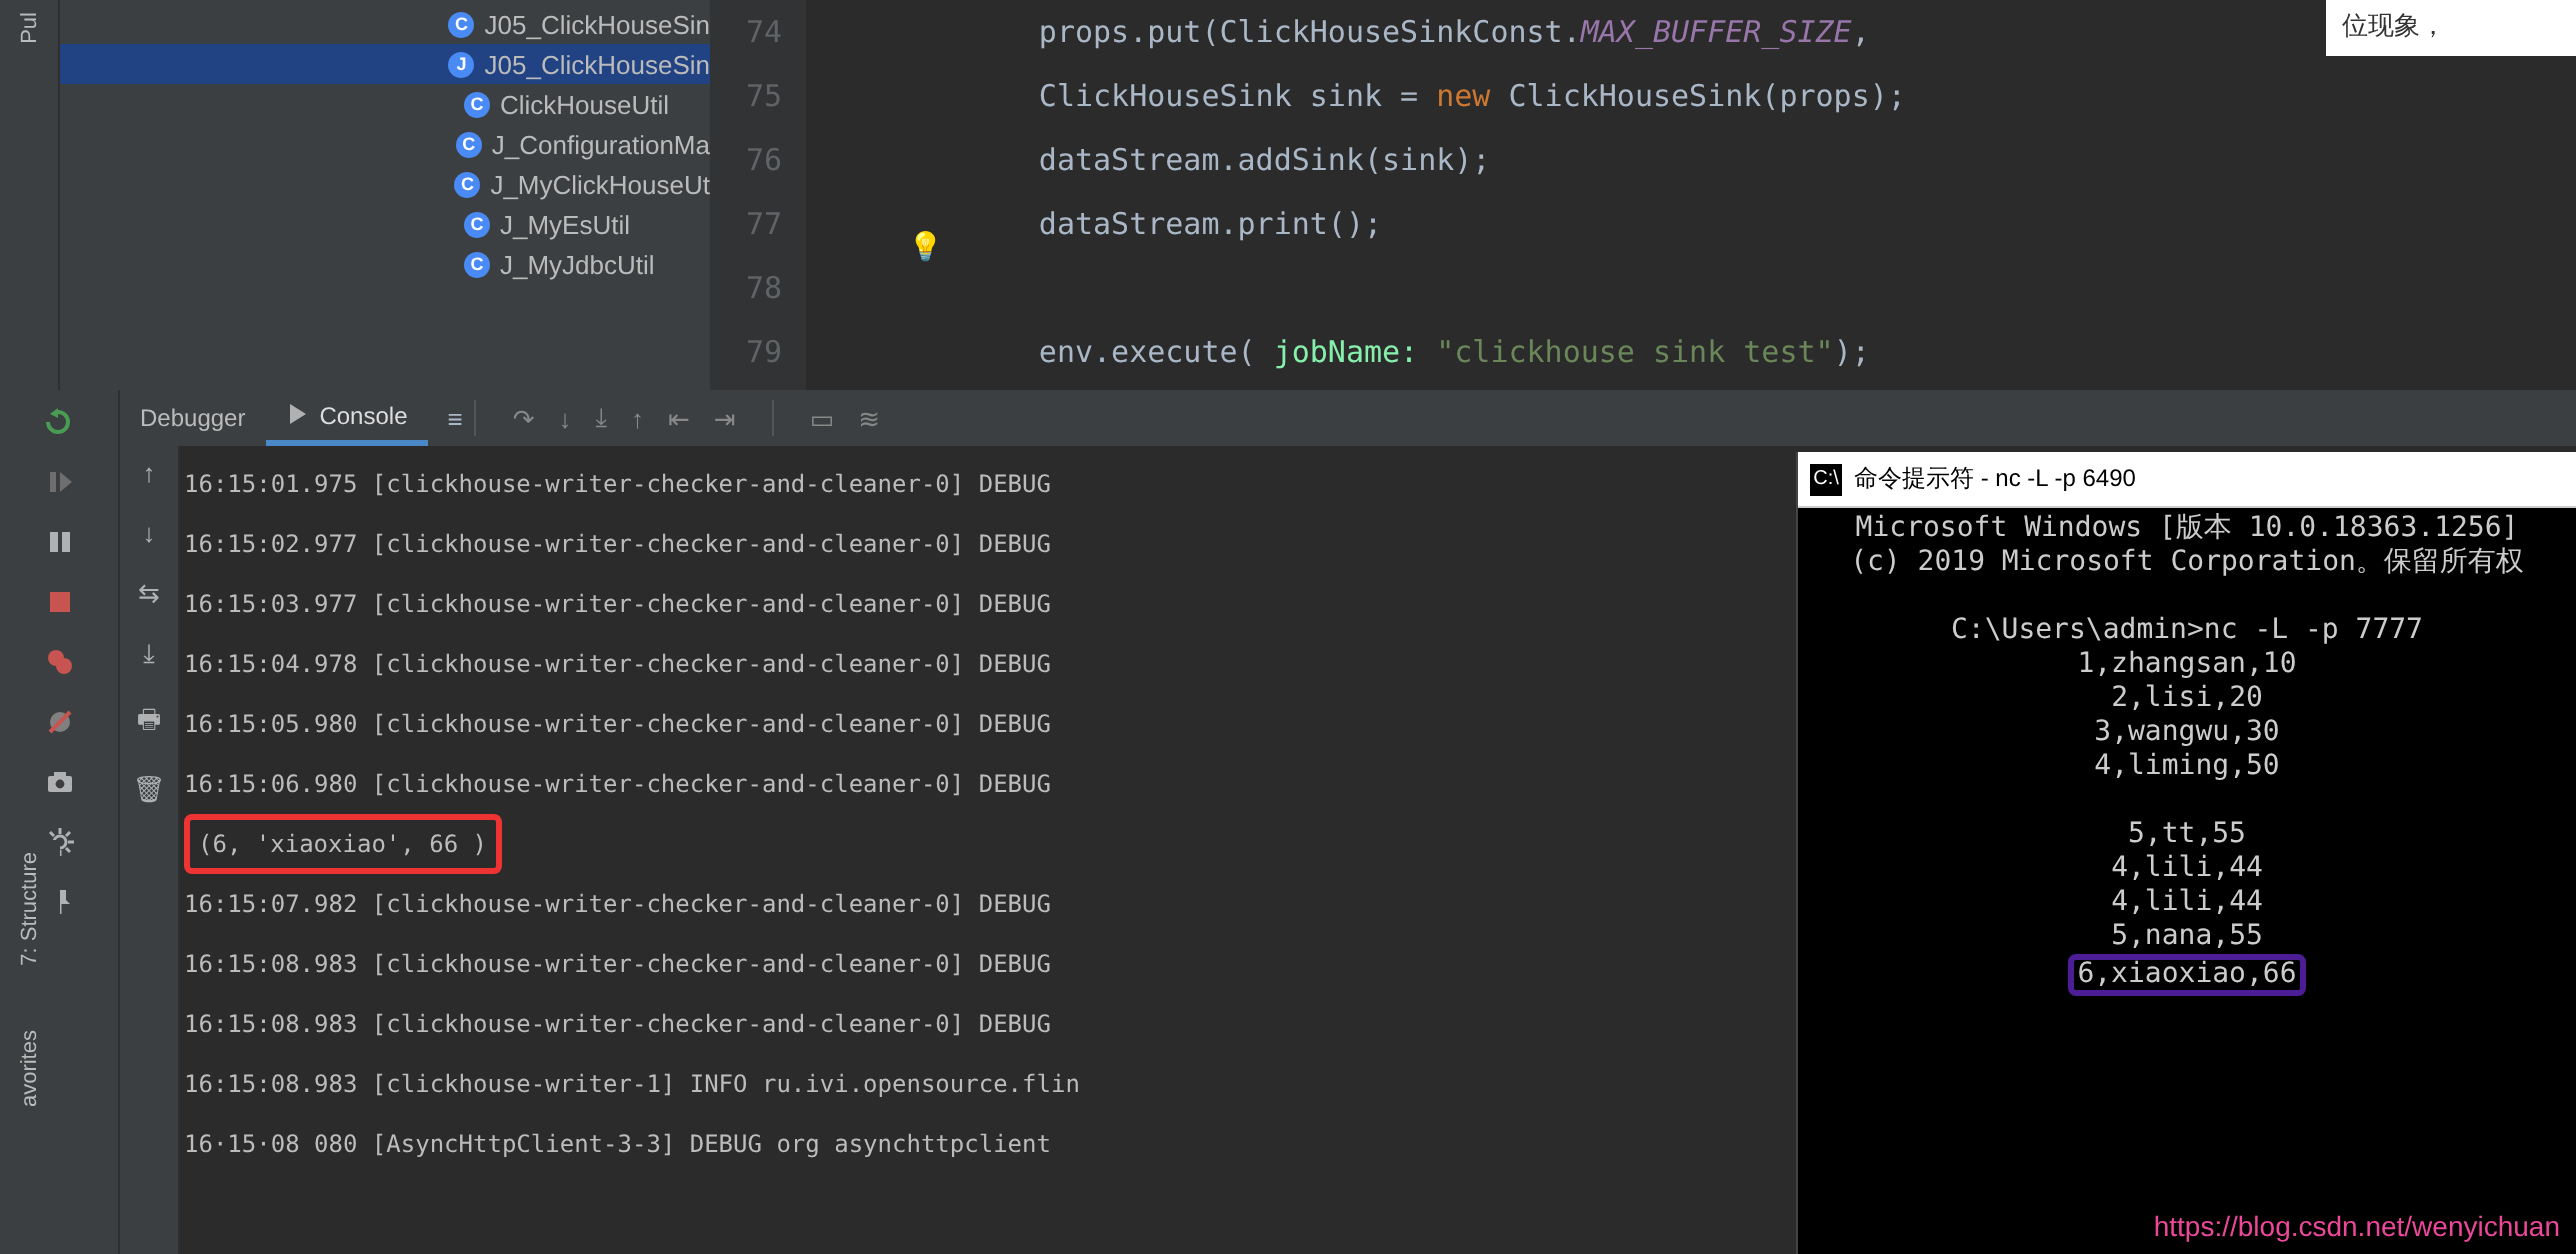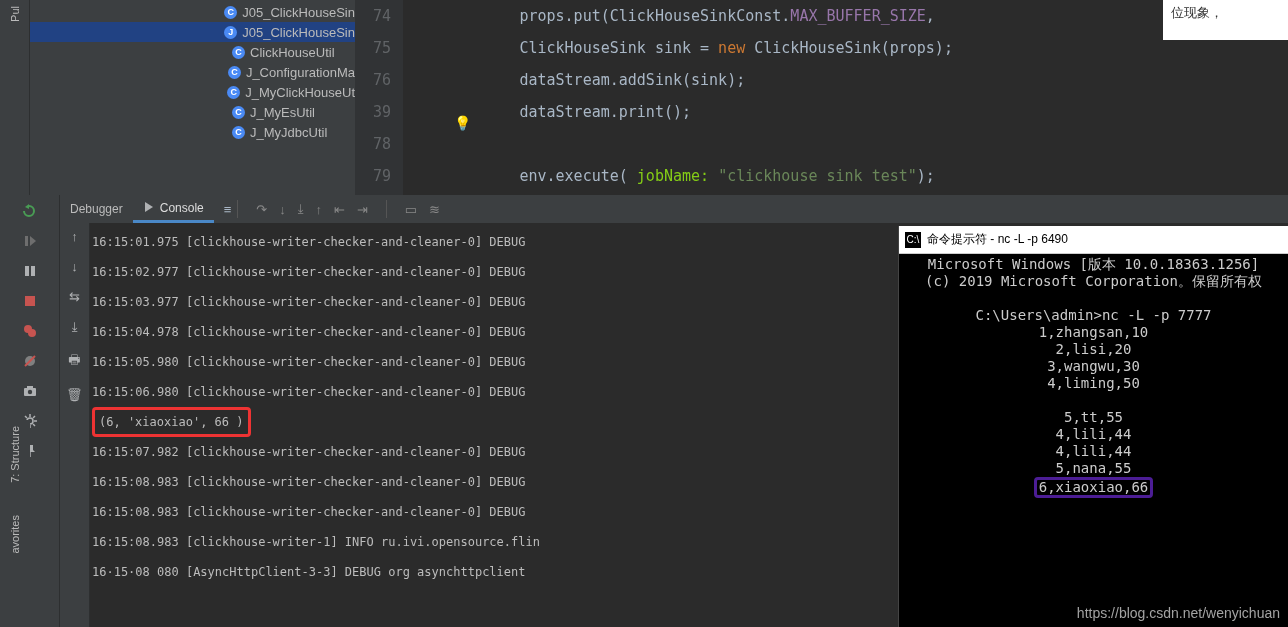--- a/index.html
+++ b/index.html
@@ -25,23 +25,23 @@
   .icn.c{background:#4a8af4;color:#fff;}
   .icn.j{background:#4a8af4;color:#fff;}
   .folder-i{display:inline-block;width:14px;height:11px;background:#87939a;border-radius:1px;margin-right:5px;position:relative;}
   .folder-i::before{content:"";position:absolute;top:-3px;left:0;width:7px;height:3px;background:#87939a;border-radius:1px 1px 0 0;}
 
   .editor{flex:1;display:flex;background:var(--bg);font-family:Consolas,monospace;font-size:15px;}
   .gutter{background:var(--gutter);color:#606366;text-align:right;padding:0 12px 0 18px;line-height:32px;}
   .code{padding-left:8px;line-height:32px;white-space:pre;}
   .bulb{position:absolute;left:454px;top:115px;color:#f0a30a;font-size:14px;}
   .kw{color:var(--text-orange);}
-  .fld{color:var(--text-purple);}
+  .fld{color:var(--text-purple);font-style:italic;}
   .str{color:var(--text-string);}
-  .prm{color:#84cc16;}
+  .prm{color:#86efac;}
 
   .debug-head{height:24px;background:var(--bg-panel);display:flex;align-items:center;padding-left:8px;border-top:1px solid #2d2f30;border-bottom:1px solid #2d2f30;}
   .debug-label{color:#bbb;font-size:12px;}
   .debug-tab{margin-left:12px;background:var(--tab-active);height:24px;display:flex;align-items:center;padding:0 8px;font-size:12px;color:#ddd;}
   .tabx{margin-left:8px;color:#888;}
   .mini{width:13px;height:13px;margin-right:4px;}
   .mini svg{display:block;}
 
   .bottom{flex:1;display:flex;background:var(--bg-panel);}
   .runcol{width:60px;background:var(--bg-panel);display:flex;flex-direction:column;align-items:center;gap:14px;padding-top:8px;border-right:1px solid #2d2f30;}
@@ -60,22 +60,22 @@
 
   .leftcol2{position:absolute;left:0;top:420px;width:30px;background:var(--bg-panel);display:flex;flex-direction:column;align-items:center;height:207px;}
   .leftcol2 .vtab{writing-mode:vertical-rl;transform:rotate(180deg);font-size:11px;color:#bbb;padding:6px 0;}
 
   .cmd{position:absolute;right:0;top:226px;width:390px;height:401px;background:#000;color:#ccc;font-family:"NSimSun","SimSun",Consolas,monospace;font-size:14px;line-height:17px;border-left:1px solid #444;}
   .cmd-title{height:28px;background:#fff;color:#000;display:flex;align-items:center;padding-left:6px;font-family:"Microsoft YaHei",Arial;font-size:12px;border-bottom:1px solid #ccc;}
   .cmd-title .ci{width:16px;height:16px;background:#000;color:#fff;display:flex;align-items:center;justify-content:center;font-size:10px;margin-right:6px;}
   .cmd-body{padding:2px 4px;white-space:pre;text-align:center;}
   .hilite2{border:3px solid #4c1d95;border-radius:4px;display:inline-block;padding:0 2px;line-height:15px;}
 
-  .note{position:absolute;top:0;right:0;width:125px;height:40px;background:#fff;color:#333;font-family:"Microsoft YaHei";font-size:13px;padding:4px 8px;}
-  .watermark{position:absolute;right:8px;bottom:6px;color:#a3a3a3;font-size:14px;font-family:Arial;text-shadow:0 0 3px #000;margin-top:46px;}
+  .note{position:absolute;top:0;right:0;width:125px;height:28px;background:#fff;color:#333;font-family:"Microsoft YaHei";font-size:13px;padding:4px 8px;}
+  .watermark{position:absolute;right:8px;bottom:6px;color:#ec4899;font-size:14px;font-family:Arial;text-shadow:0 0 3px #000;margin-top:46px;}
 </style>
 </head>
 <body>
 
 <div class="root">
   <div class="top">
     <div class="leftcol">
       <span class="vtab">Pul</span>
     </div>
     <div class="project" id="tree">
@@ -120,21 +120,21 @@
           <span class="chev"></span>
           <span class="icn c">C</span>
           <span>J_MyJdbcUtil</span>
         </div>
       </div>
     <div class="editor">
       <div class="gutter" id="gut">
           <div>74</div>
           <div>75</div>
           <div>76</div>
-          <div>39</div>
+          <div>77</div>
           <div>78</div>
           <div>79</div>
         </div>
       <div class="code" id="code"><div>            props.put(ClickHouseSinkConst.<span class="fld">MAX_BUFFER_SIZE</span>,</div><div>            ClickHouseSink sink = <span class="kw">new</span> ClickHouseSink(props);</div><div>            dataStream.addSink(sink);</div><div>            dataStream.print();</div><div>            </div><div>            env.execute( <span class="prm">jobName:</span> <span class="str">"clickhouse sink test"</span>);</div></div>
     </div>
     <span class="bulb">💡</span>
   </div>
 
 
   <div class="bottom">

